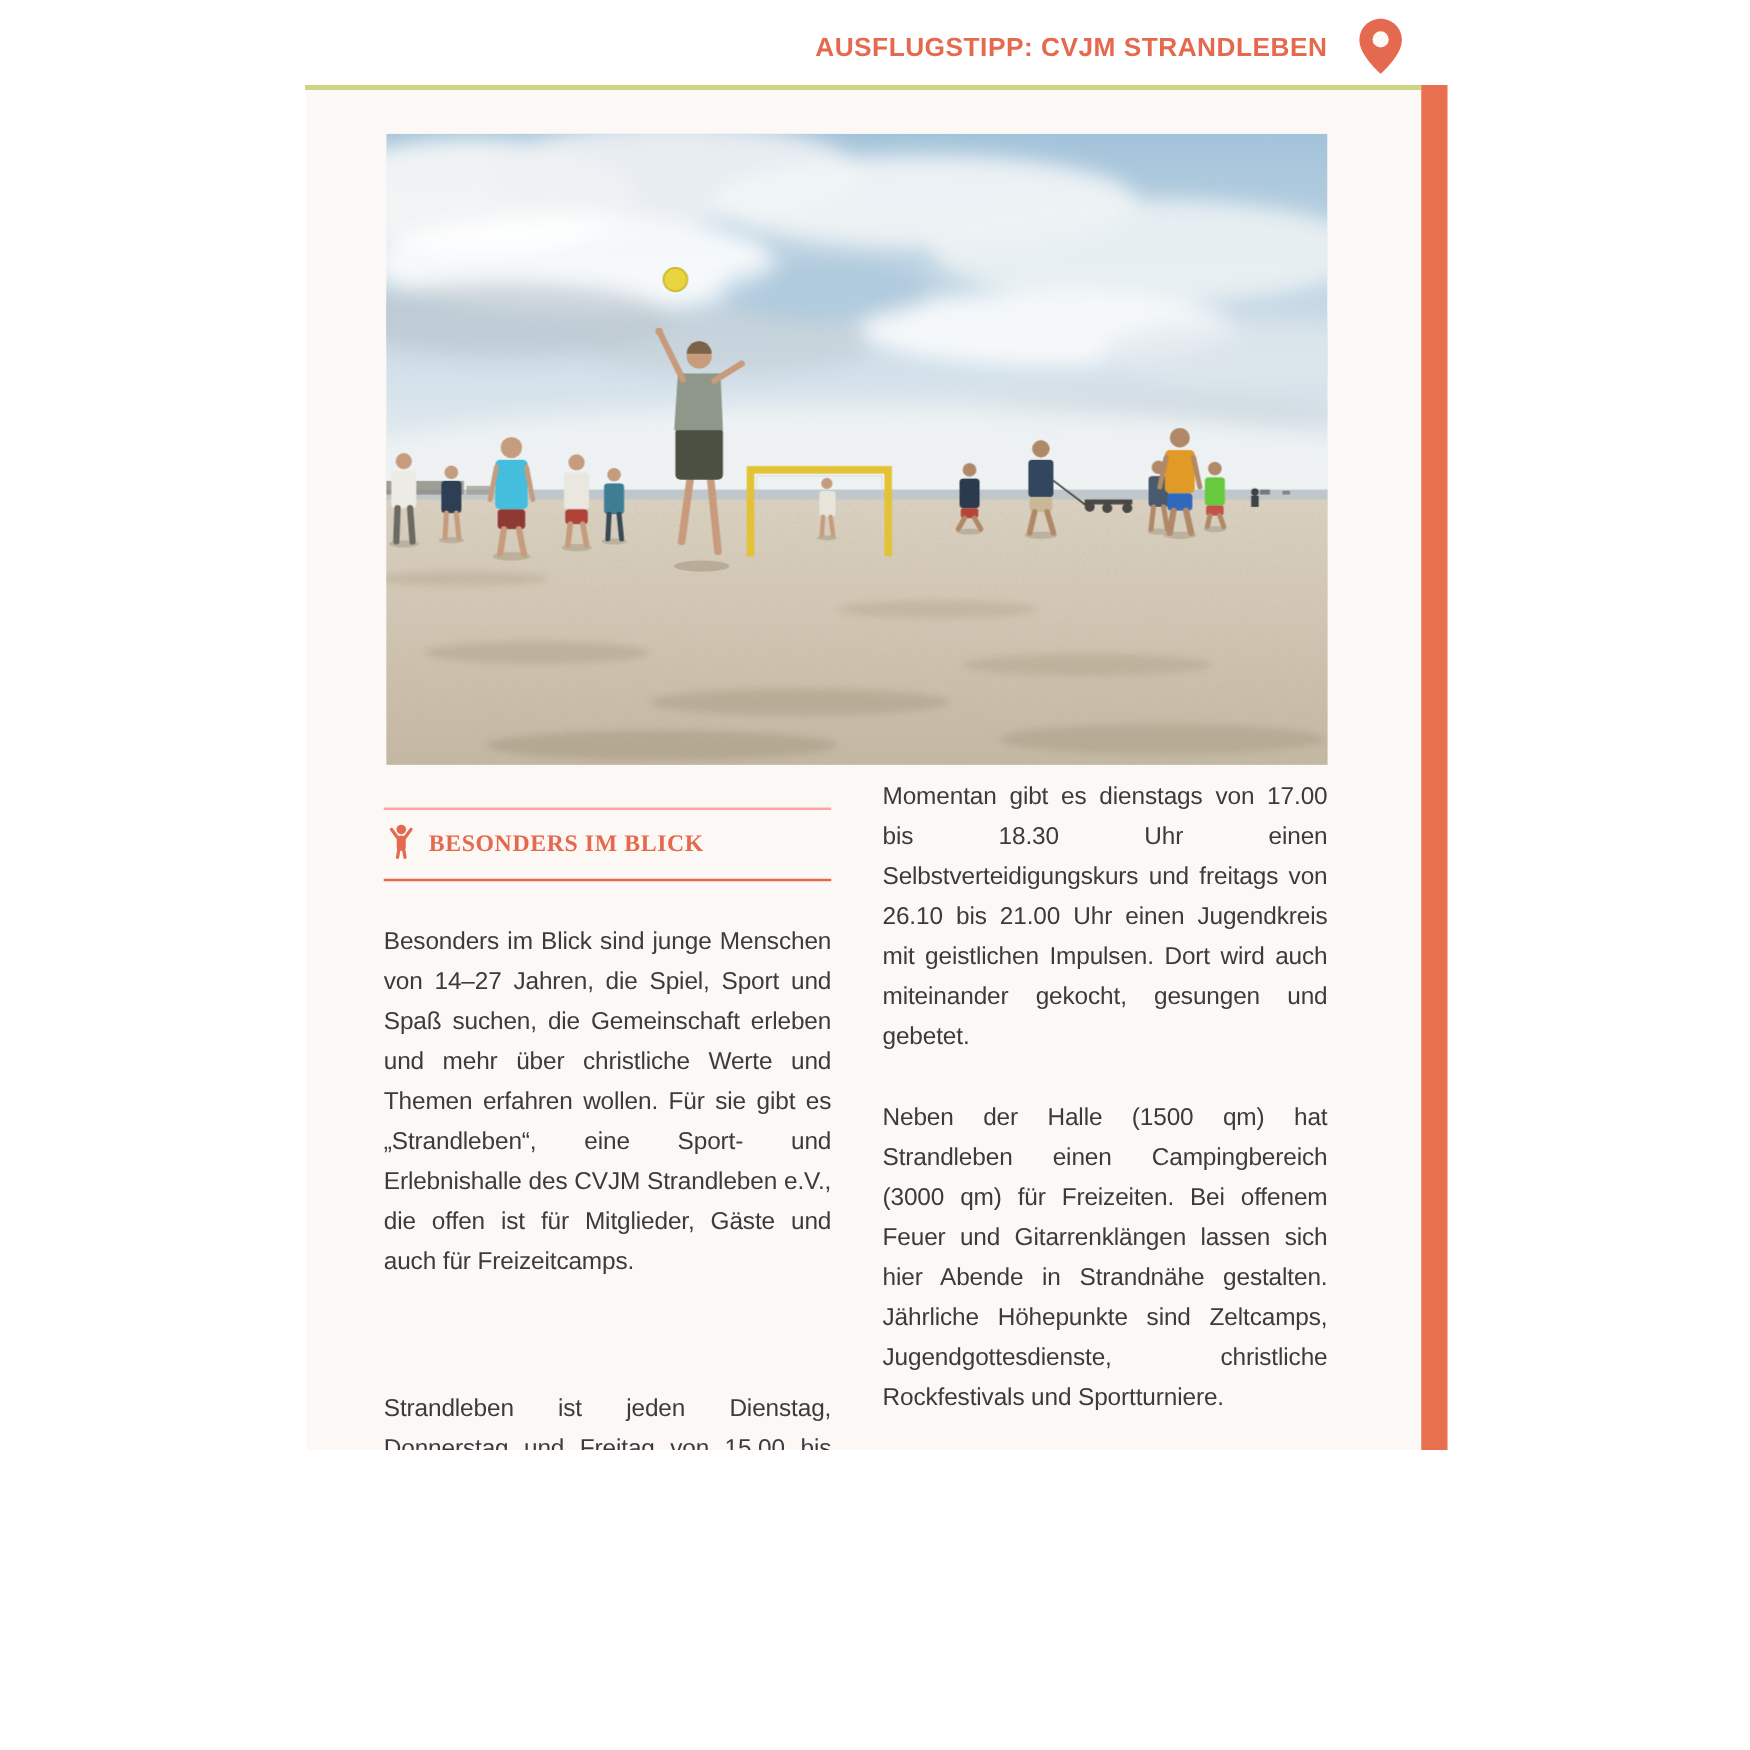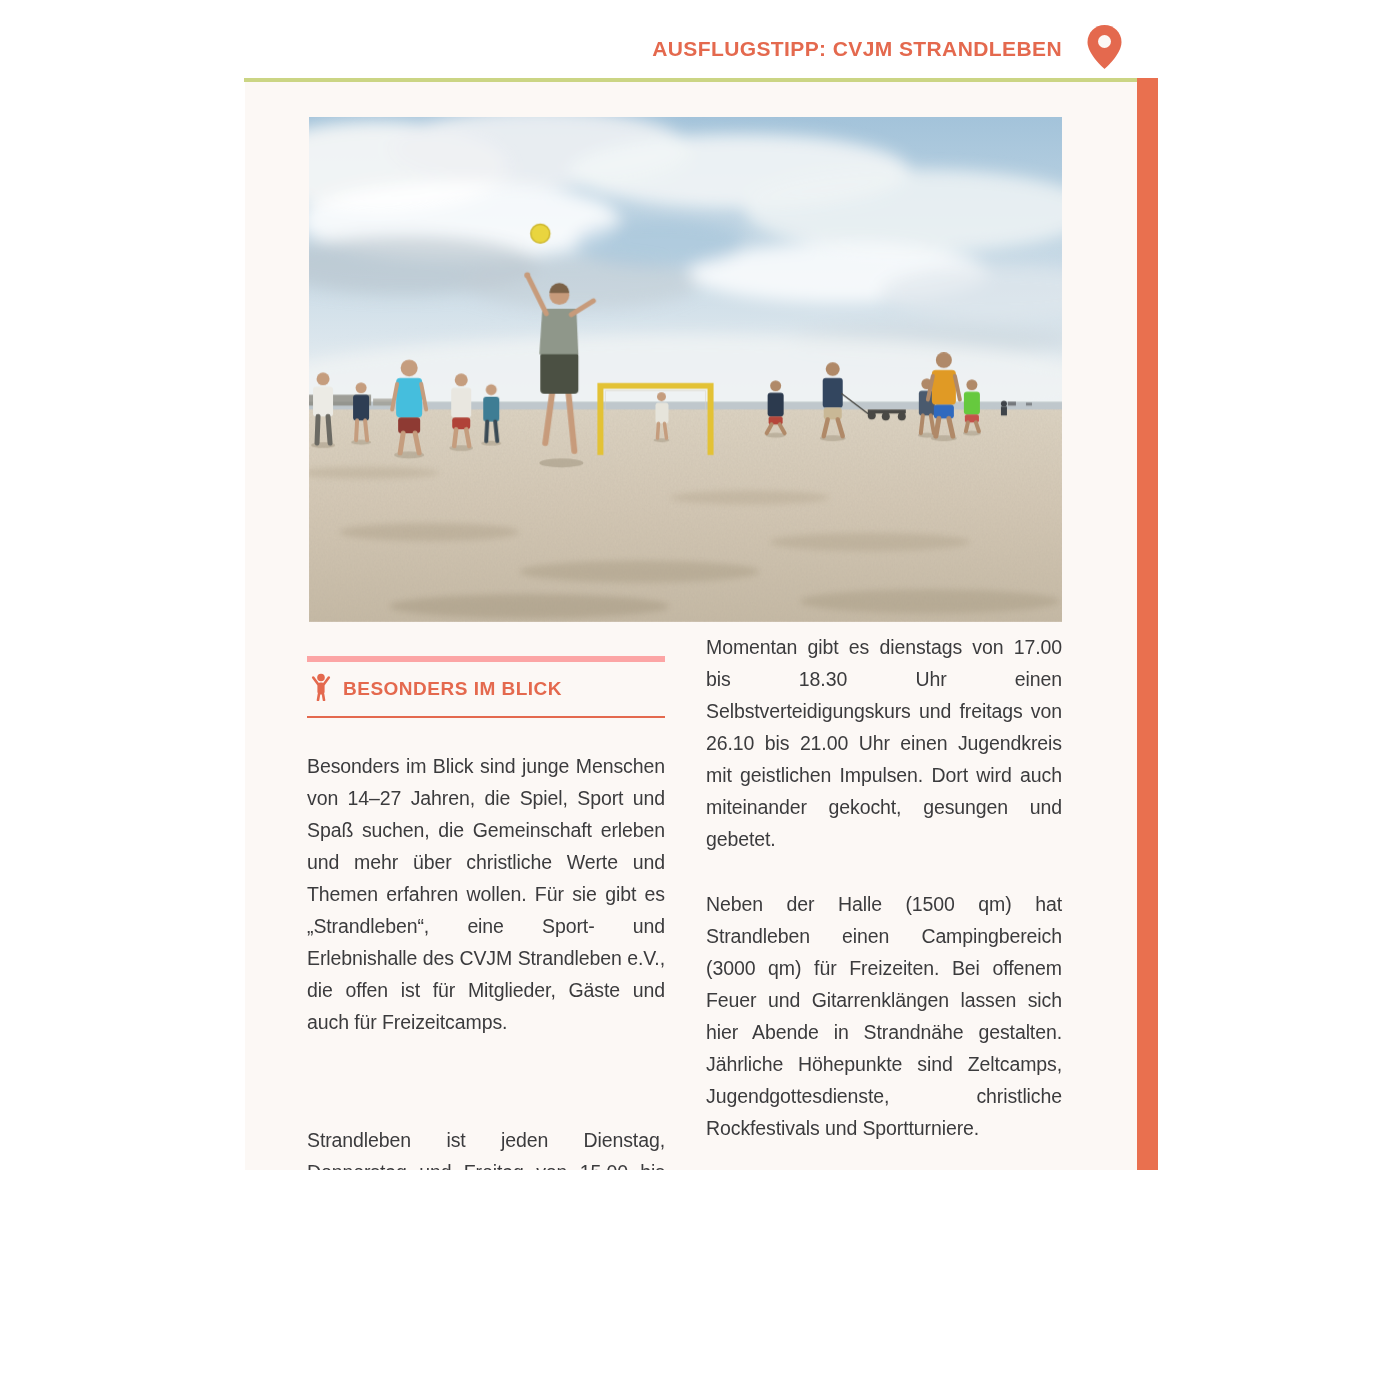--- a/index.html
+++ b/index.html
@@ -1,39 +1,39 @@
 <!DOCTYPE html>
 <html lang="de"><head>
 <meta charset="utf-8">
 <style>
   html,body{margin:0;padding:0;}
   body{font-family:"Liberation Sans","DejaVu Sans",sans-serif;background:#ffffff;}
-  .page{position:relative;width:1400px;height:1160px;background:#ffffff;overflow:hidden;margin-top:10px;}
+  .page{position:relative;width:1400px;height:1160px;background:#ffffff;overflow:hidden;}
 
   
   .header-title{position:absolute;left:245px;top:24px;width:817px;text-align:right;
     font-size:21px;font-weight:700;letter-spacing:.4px;color:#e4694e;line-height:30px;}
   .pin{position:absolute;left:1086px;top:14px;}
 
   
   .green-line{position:absolute;left:244px;top:68px;width:893px;height:4px;background:#cbd584;}
   .orange-bar{position:absolute;left:1137px;top:68px;width:21px;height:1332px;background:#e9704f;}
   .content-bg{position:absolute;left:245px;top:72px;width:892px;height:1328px;background:#fcf8f5;}
 
   
   .photo{position:absolute;left:309px;top:107px;width:753px;height:505px;}
   .photo svg{display:block;width:100%;height:100%;}
 
   
   .col-left{position:absolute;left:307px;top:646px;width:358px;}
   .col-right{position:absolute;left:706px;top:621px;width:356px;}
 
   .section-head{display:flex;align-items:center;gap:12px;
-    border-top:6px solid #fca5a5;border-bottom:2px solid #e4694e;
-    padding:11px 0 11px 4px;}
+    border-top:2px solid #fca5a5;border-bottom:2px solid #e4694e;
+    padding:11px 0 11px 4px;font-family:Liberation Serif, serif;}
   .section-head .title{font-size:19px;font-weight:700;letter-spacing:.5px;color:#e4694e;}
 
   .body-text{margin:0;font-size:19.5px;line-height:32px;color:#3b3b3d;
     text-align:justify;letter-spacing:-.1px;hyphens:auto;-webkit-hyphens:auto;}
   .col-left .body-text{margin-top:32px;}
   .section-2{margin-top:86px;}
   .col-right .body-text{margin:0 0 33px 0;}
 
   .page-number{position:absolute;left:1060px;top:1338px;width:58px;text-align:left;
     font-size:26px;color:#717174;}

